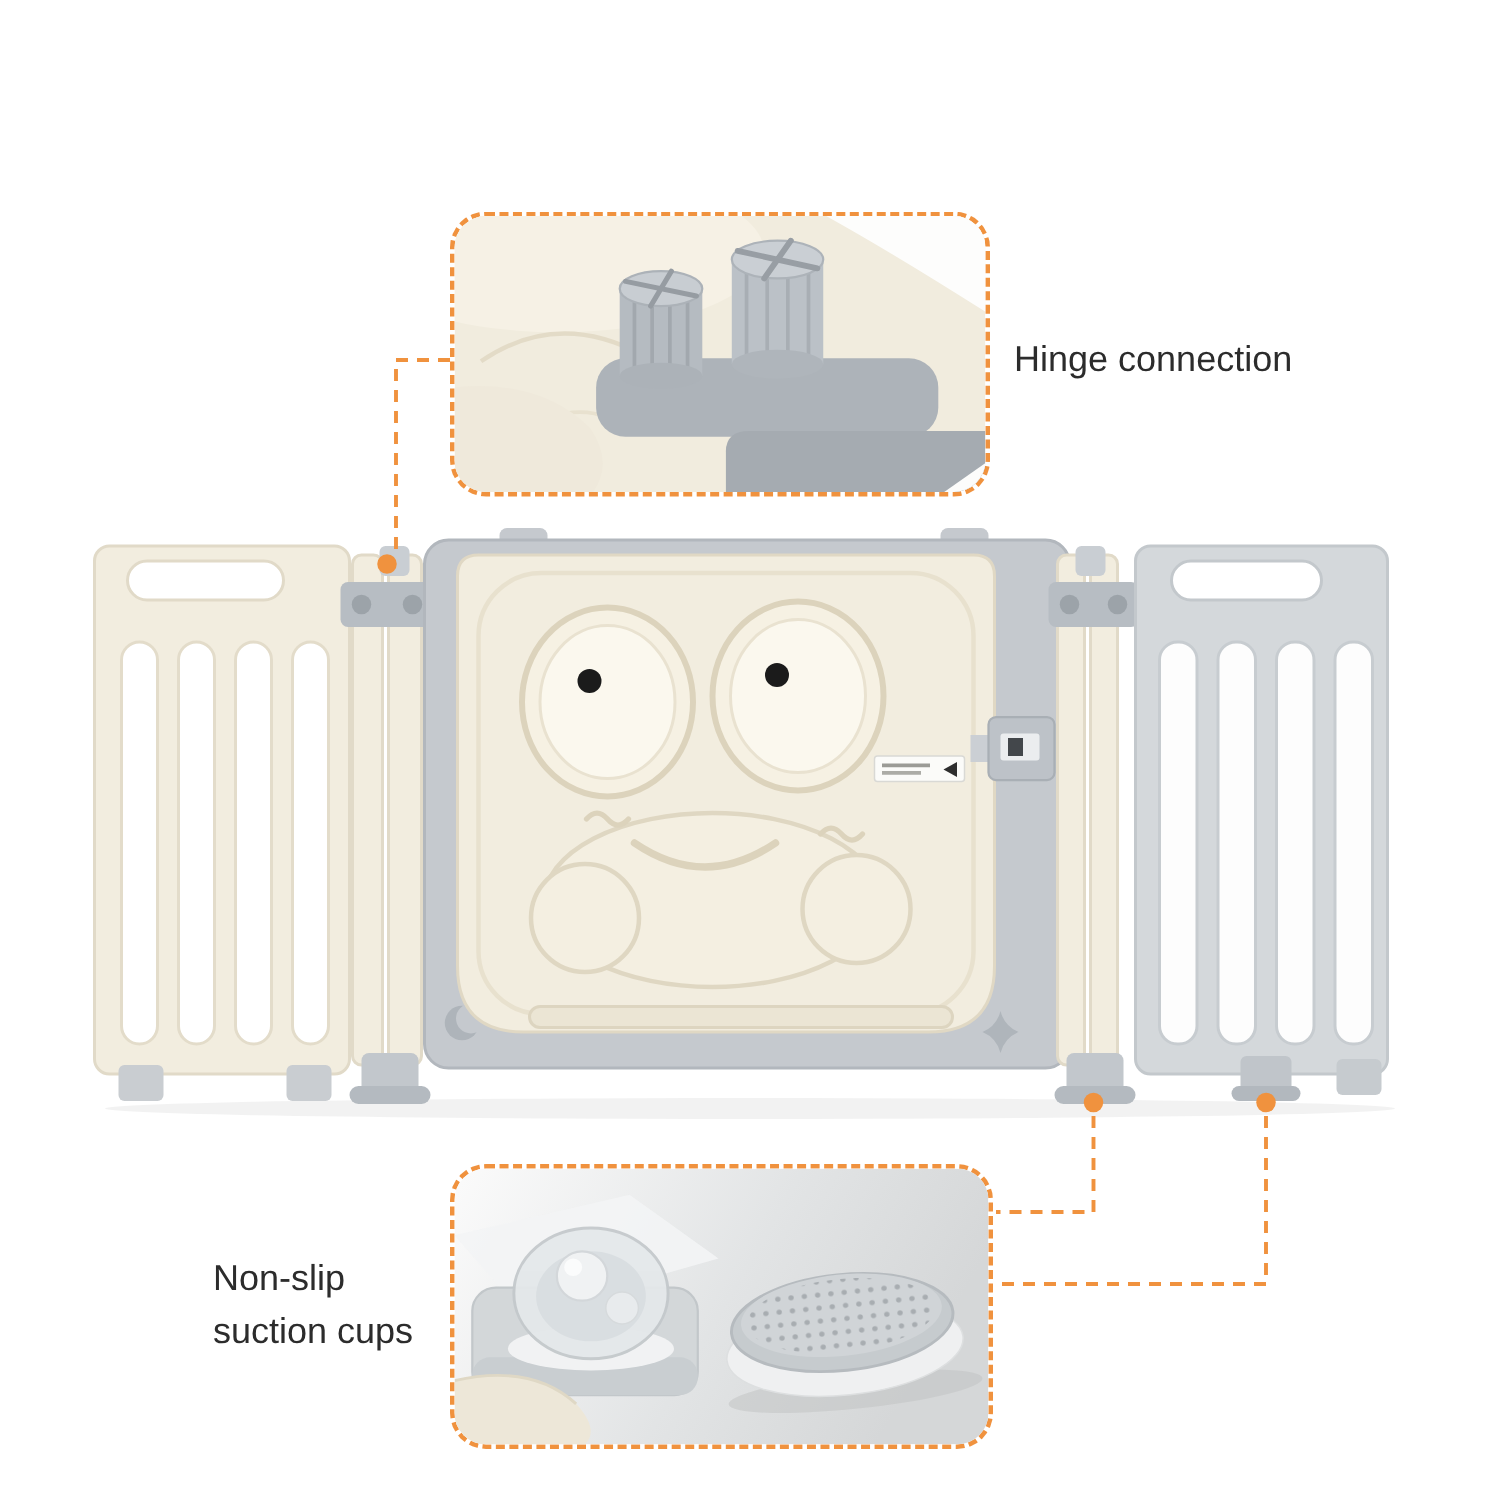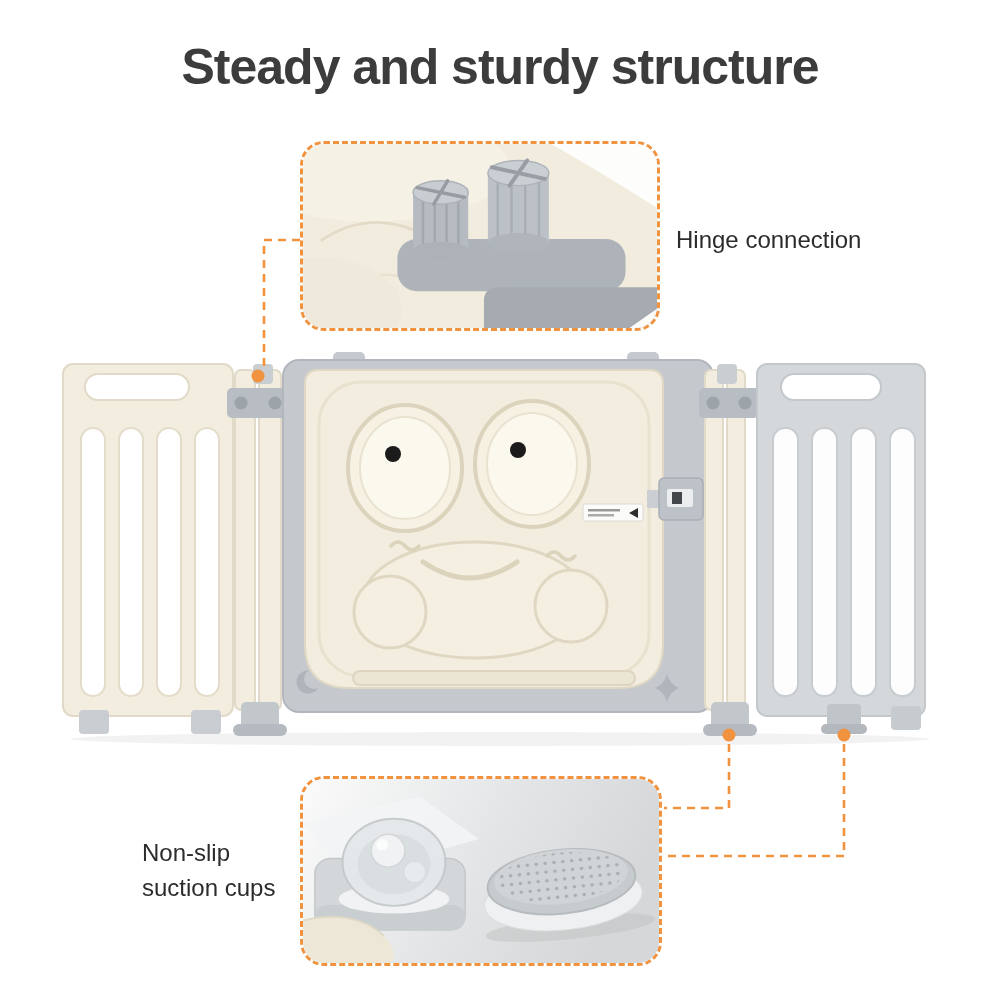--- a/index.html
+++ b/index.html
@@ -45,21 +45,20 @@
 
   .fill-cream { fill:var(--cream-panel,#F2EDDF); }
   .fill-frame { fill:var(--gray-frame,#C5C9CE); }
   .fill-panel { fill:var(--gray-panel,#D4D8DB); }
 </style>
 </head>
 <body>
 
 <div class="stage">
 
-  <h1 class="title">Steady and sturdy structure</h1>
 
   <svg class="playpen" viewBox="0 0 890 400" width="890" height="400">
 
     <defs>
       <mask id="mooncut">
         <rect x="236" y="314" width="40" height="40" fill="#ffffff"></rect>
         <circle cx="259" cy="329" r="10" fill="#000000"></circle>
       </mask>
     </defs>
 

